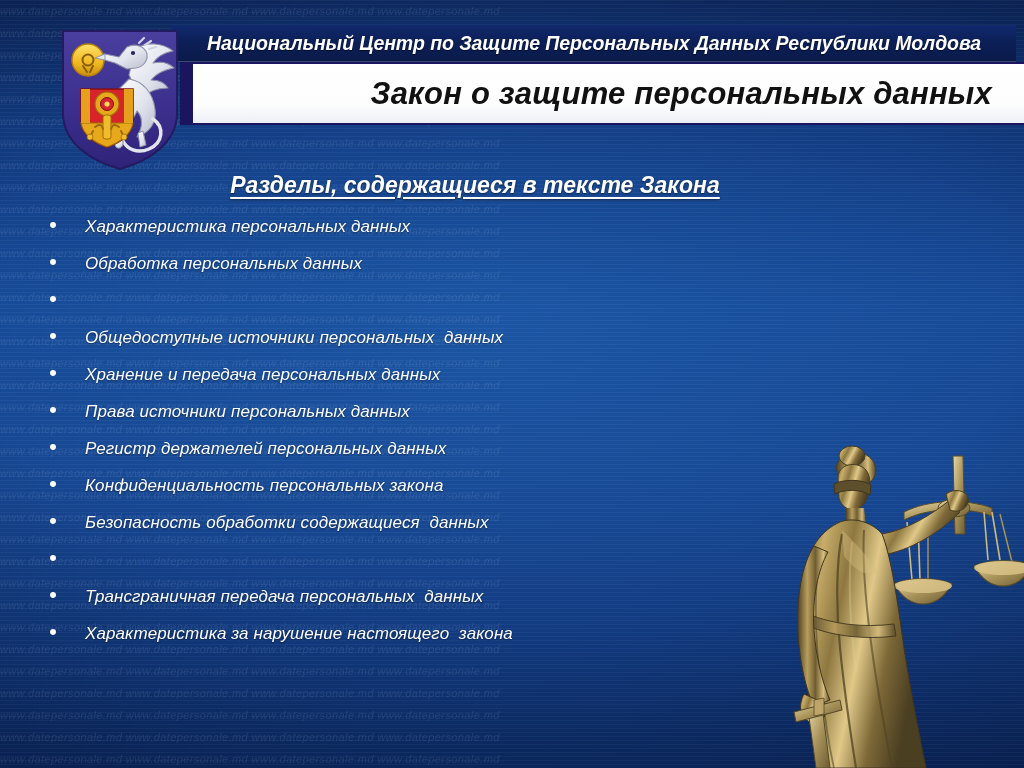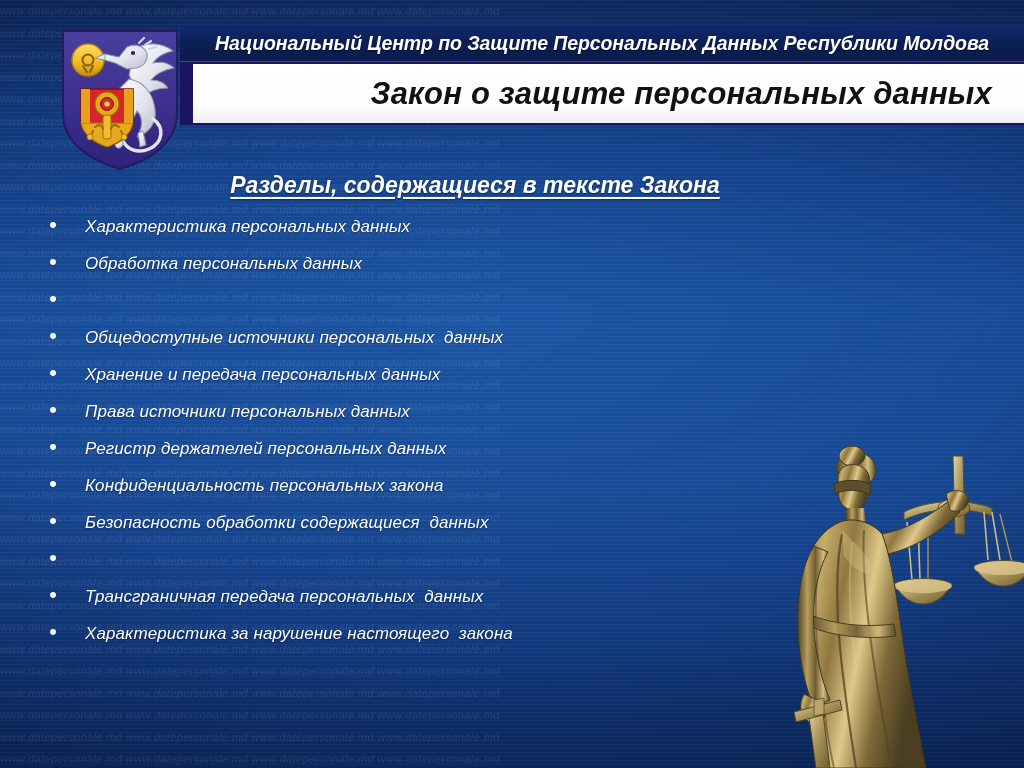--- a/index.html
+++ b/index.html
@@ -50,21 +50,21 @@
     font-size: 11px;
     letter-spacing: 0.4px;
     line-height: 22px;
     white-space: nowrap;
   }
   #watermark .wmline { display: block; }
 
   
   #header-band {
     position: absolute;
-    left: 180px;
+    left: 172px;
     top: 25px;
     width: 844px;
     height: 37px;
     background: linear-gradient(180deg, #112a6e 0%, #0c1f57 45%, #0a1a49 100%);
     display: flex;
     align-items: center;
     justify-content: center;
     box-shadow: inset 0 -1px 0 rgba(255,255,255,0.20);
     text-align: right;
   }

